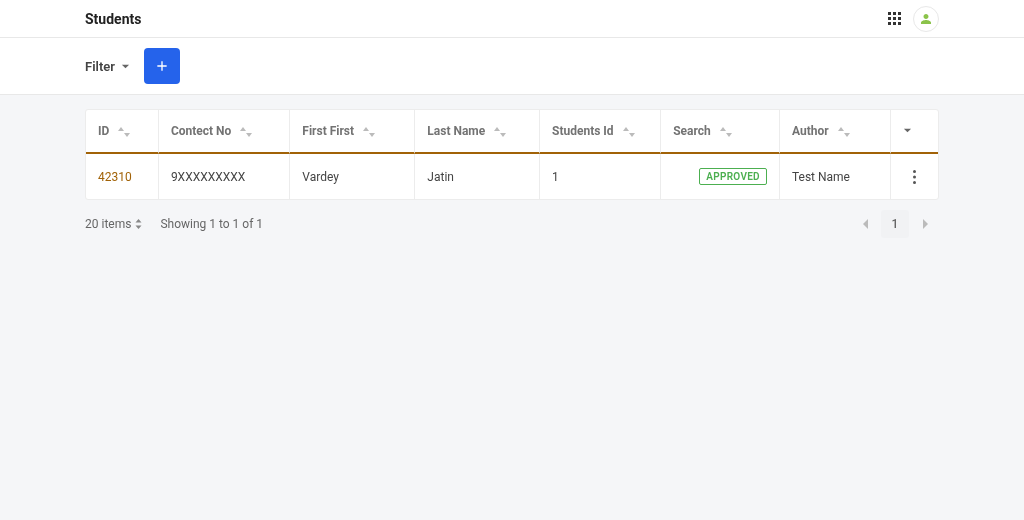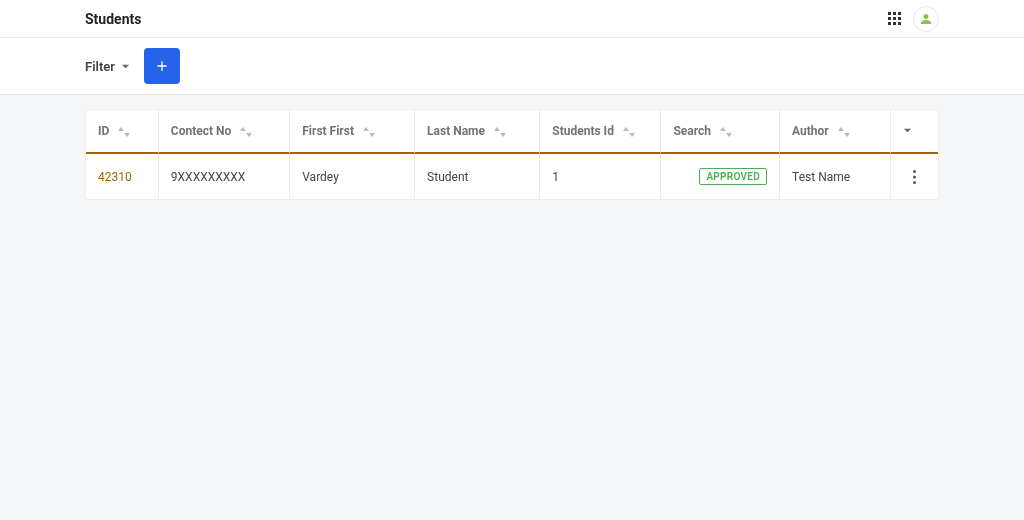--- a/index.html
+++ b/index.html
@@ -346,30 +346,54 @@
               <path d="M1 3l4 4 4-4z"></path>
             </svg>
         </th>
       </tr>
     </thead>
     <tbody>
       <tr>
         <td>42310</td>
         <td>9XXXXXXXXX</td>
         <td>Vardey</td>
-        <td>Student</td>
+        <td>Jatin</td>
         <td>1</td>
         <td><span class="status-badge">APPROVED</span></td>
         <td>Test Name</td>
         <td>
           <div class="row-menu">
             <svg viewBox="0 0 3 14">
                 <circle cx="1.5" cy="1.5" r="1.5"></circle>
                 <circle cx="1.5" cy="7" r="1.5"></circle>
                 <circle cx="1.5" cy="12.5" r="1.5"></circle>
               </svg>
           </div>
         </td>
       </tr>
     </tbody>
   </table>
 
+  <div class="footer">
+    <div class="footer-left">
+      <div class="items-per">
+        <span>20 items</span>
+        <svg viewBox="0 0 7 10">
+            <path d="M3.5 0l3 3.5h-6zM3.5 10l3-3.5h-6z"></path>
+          </svg>
+      </div>
+      <div>Showing 1 to 1 of 1</div>
+    </div>
+    <div class="pagination">
+      <div class="page-nav">
+        <svg viewBox="0 0 7 12">
+            <path d="M6 1L1 6l5 5z"></path>
+          </svg>
+      </div>
+      <div class="page-num">1</div>
+      <div class="page-nav">
+        <svg viewBox="0 0 7 12">
+            <path d="M1 1l5 5-5 5z"></path>
+          </svg>
+      </div>
+    </div>
+  </div>
 </div>
 
 </body></html>

